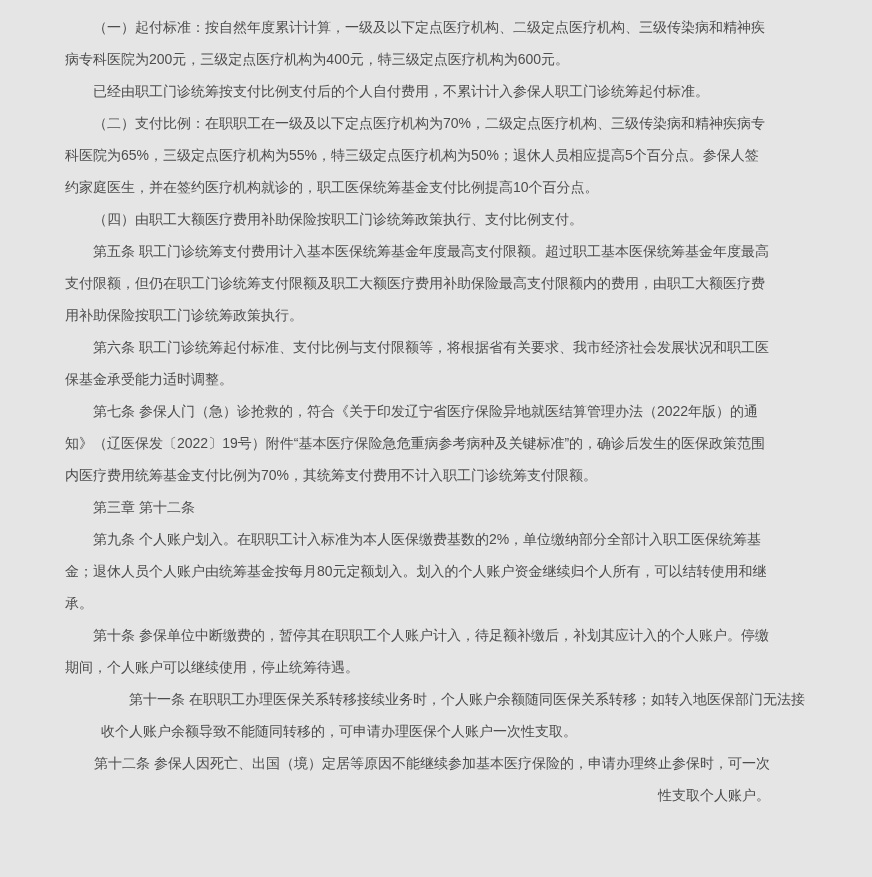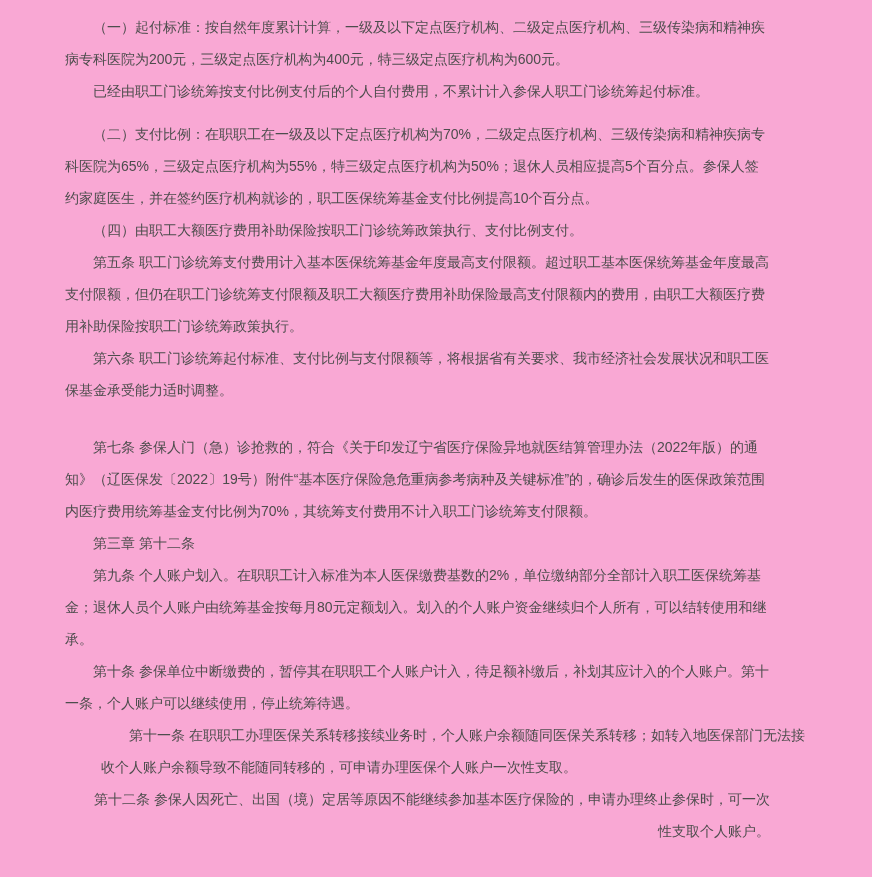--- a/index.html
+++ b/index.html
@@ -8,21 +8,21 @@
     background: #ffffff;
     width: 872px;
     height: 877px;
     overflow: hidden;
   }
   .doc {
     box-sizing: border-box;
     width: 872px;
     height: 877px;
     padding: 11px 0 0 65px;
-    background: #f9a8d4;
+    background: #e5e5e5;
   }
   .para {
     width: 705px;
     margin: 0;
     padding: 0;
     font-family: "Liberation Sans", sans-serif;
     font-size: 14px;
     line-height: 32px;
     color: #4d4d4d;
     text-indent: 2em;
@@ -31,24 +31,24 @@
     letter-spacing: 0;
   }
 </style>
 </head>
 <body style="background: rgb(255, 255, 255);">
 
 <div class="doc">
   <div>
       <p class="para" style="color: rgb(77, 77, 77);">（一）起付标准：按自然年度累计计算，一级及以下定点医疗机构、二级定点医疗机构、三级传染病和精神疾病专科医院为200元，三级定点医疗机构为400元，特三级定点医疗机构为600元。</p>
       <p class="para" style="color: rgb(77, 77, 77);">已经由职工门诊统筹按支付比例支付后的个人自付费用，不累计计入参保人职工门诊统筹起付标准。</p>
-      <p class="para" style="color: rgb(77, 77, 77); margin-top: 11px;">（二）支付比例：在职职工在一级及以下定点医疗机构为70%，二级定点医疗机构、三级传染病和精神疾病专科医院为65%，三级定点医疗机构为55%，特三级定点医疗机构为50%；退休人员相应提高5个百分点。参保人签约家庭医生，并在签约医疗机构就诊的，职工医保统筹基金支付比例提高10个百分点。</p>
+      <p class="para" style="color: rgb(77, 77, 77);">（二）支付比例：在职职工在一级及以下定点医疗机构为70%，二级定点医疗机构、三级传染病和精神疾病专科医院为65%，三级定点医疗机构为55%，特三级定点医疗机构为50%；退休人员相应提高5个百分点。参保人签约家庭医生，并在签约医疗机构就诊的，职工医保统筹基金支付比例提高10个百分点。</p>
       <p class="para" style="color: rgb(77, 77, 77);">（四）由职工大额医疗费用补助保险按职工门诊统筹政策执行、支付比例支付。</p>
       <p class="para" style="color: rgb(77, 77, 77);">第五条 职工门诊统筹支付费用计入基本医保统筹基金年度最高支付限额。超过职工基本医保统筹基金年度最高支付限额，但仍在职工门诊统筹支付限额及职工大额医疗费用补助保险最高支付限额内的费用，由职工大额医疗费用补助保险按职工门诊统筹政策执行。</p>
       <p class="para" style="color: rgb(77, 77, 77);">第六条 职工门诊统筹起付标准、支付比例与支付限额等，将根据省有关要求、我市经济社会发展状况和职工医保基金承受能力适时调整。</p>
-      <p class="para" style="color: rgb(77, 77, 77); margin-top: 25px;">第七条 参保人门（急）诊抢救的，符合《关于印发辽宁省医疗保险异地就医结算管理办法（2022年版）的通知》（辽医保发〔2022〕19号）附件“基本医疗保险急危重病参考病种及关键标准”的，确诊后发生的医保政策范围内医疗费用统筹基金支付比例为70%，其统筹支付费用不计入职工门诊统筹支付限额。</p>
+      <p class="para" style="color: rgb(77, 77, 77);">第七条 参保人门（急）诊抢救的，符合《关于印发辽宁省医疗保险异地就医结算管理办法（2022年版）的通知》（辽医保发〔2022〕19号）附件“基本医疗保险急危重病参考病种及关键标准”的，确诊后发生的医保政策范围内医疗费用统筹基金支付比例为70%，其统筹支付费用不计入职工门诊统筹支付限额。</p>
       <p class="para" style="color: rgb(77, 77, 77);">第三章 第十二条</p>
       <p class="para" style="color: rgb(77, 77, 77);">第九条 个人账户划入。在职职工计入标准为本人医保缴费基数的2%，单位缴纳部分全部计入职工医保统筹基金；退休人员个人账户由统筹基金按每月80元定额划入。划入的个人账户资金继续归个人所有，可以结转使用和继承。</p>
-      <p class="para" style="color: rgb(77, 77, 77);">第十条 参保单位中断缴费的，暂停其在职职工个人账户计入，待足额补缴后，补划其应计入的个人账户。第十一条，个人账户可以继续使用，停止统筹待遇。</p>
+      <p class="para" style="color: rgb(77, 77, 77);">第十条 参保单位中断缴费的，暂停其在职职工个人账户计入，待足额补缴后，补划其应计入的个人账户。停缴期间，个人账户可以继续使用，停止统筹待遇。</p>
       <p class="para" style="color: rgb(77, 77, 77); margin-left: 36px;">第十一条 在职职工办理医保关系转移接续业务时，个人账户余额随同医保关系转移；如转入地医保部门无法接收个人账户余额导致不能随同转移的，可申请办理医保个人账户一次性支取。</p>
       <p class="para" style="color: rgb(77, 77, 77); text-align: right;">第十二条 参保人因死亡、出国（境）定居等原因不能继续参加基本医疗保险的，申请办理终止参保时，可一次性支取个人账户。</p>
     </div>
 </div>
 
 </body></html>

